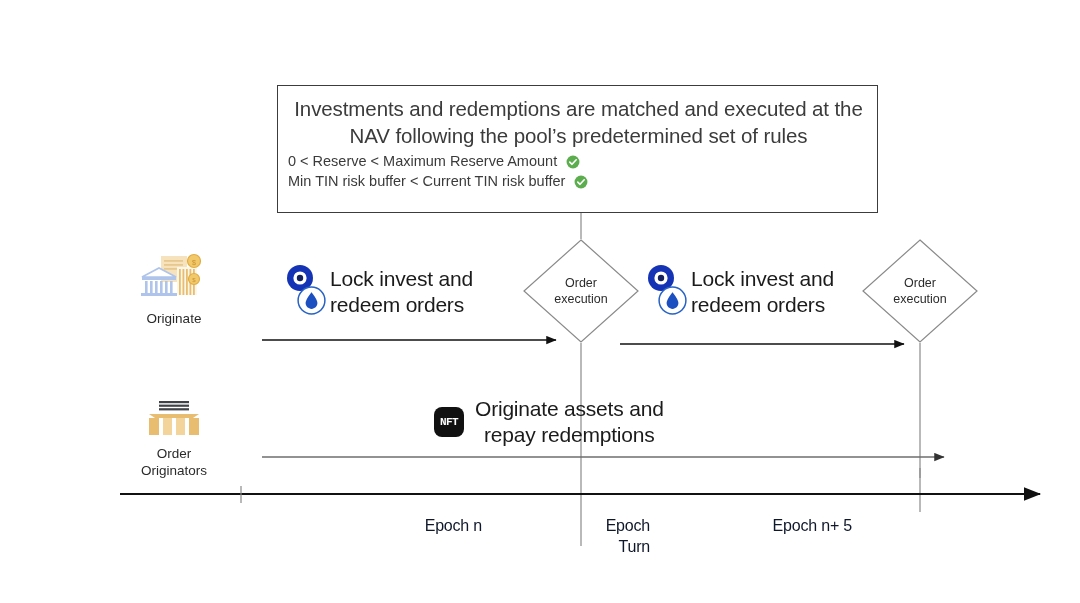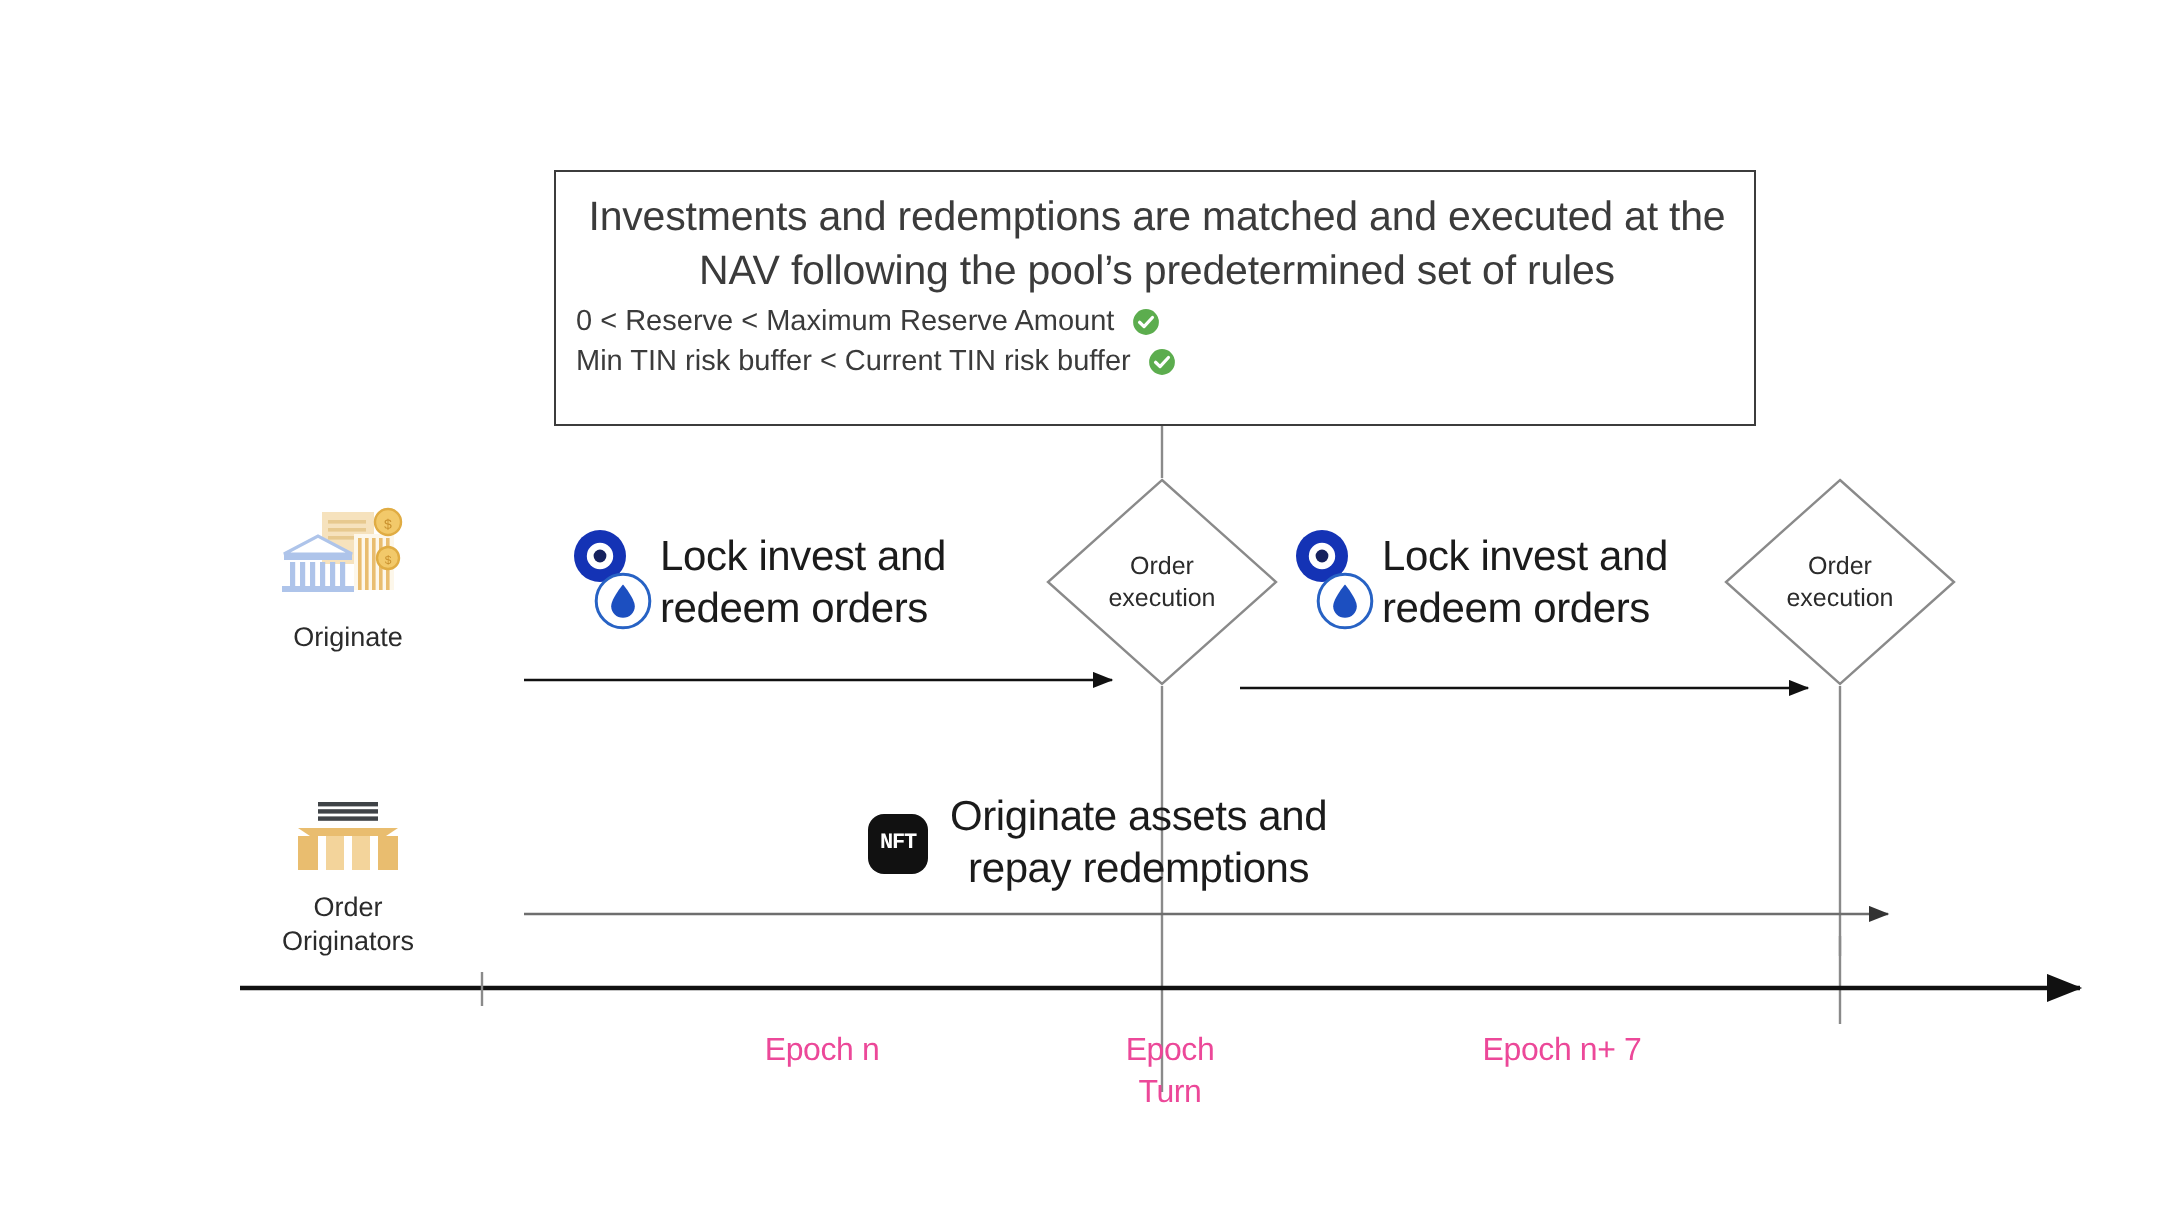--- a/index.html
+++ b/index.html
@@ -157,24 +157,24 @@
     text-align: center;
     font-size: 12.5px;
     line-height: 16px;
     color: #2b2b2b;
   }
   #diamond-1 { left: 523px; top: 239px; }
   #diamond-2 { left: 862px; top: 239px; }
 
   
   .epoch-label {
-    text-align: center;
+    text-align: right;
     font-size: 16px;
     line-height: 21px;
-    color: #ec4899;
+    color: #0f172a;
     letter-spacing: -0.2px;
   }
   #epoch-n { left: 340px; top: 515px; width: 142px; }
   #epoch-turn { left: 520px; top: 515px; width: 130px; }
   #epoch-n1 { left: 710px; top: 515px; width: 142px; }
 
   svg { display: block; overflow: visible; }
   #lines { position: absolute; left: 0; top: 0; width: 1080px; height: 603px; }
 </style>
 </head>
@@ -372,16 +372,16 @@
   </div>
 
   <div class="abs epoch-label" id="epoch-n">
     <div>Epoch n</div>
   </div>
   <div class="abs epoch-label" id="epoch-turn">
     <div>Epoch</div>
     <div>Turn</div>
   </div>
   <div class="abs epoch-label" id="epoch-n1">
-    <div>Epoch n+ 7</div>
+    <div>Epoch n+ 5</div>
   </div>
 
 </div>
 
 </body></html>

